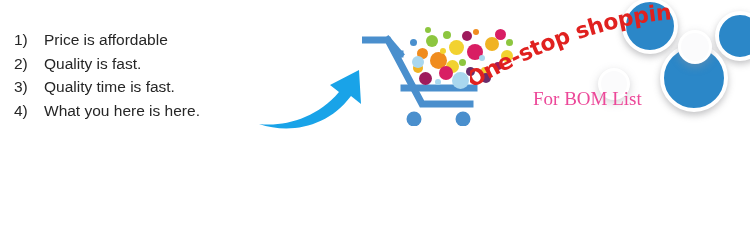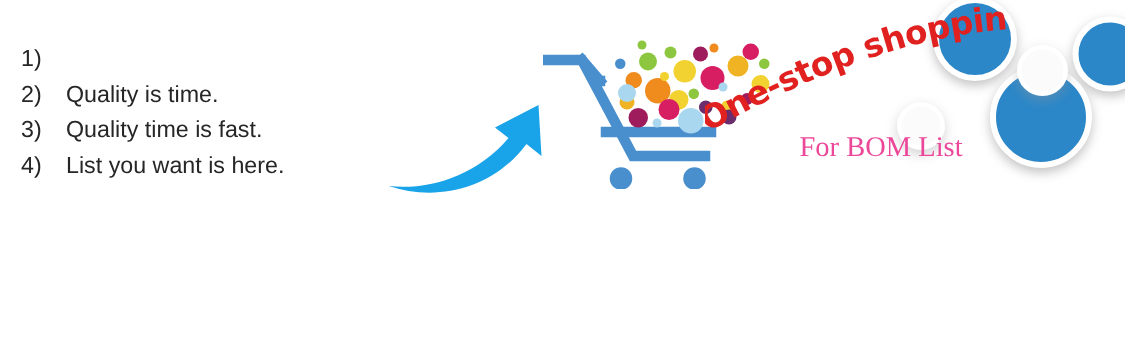--- a/index.html
+++ b/index.html
@@ -124,32 +124,33 @@
   }
 </style>
 </head>
 <body>
 
 <div id="banner">
 
   <ul id="feature-list">
     <li>
       <span class="li-num">1)</span>
+      <span class="li-text">Price is affordable</span>
     </li>
     <li>
       <span class="li-num">2)</span>
-      <span class="li-text">Quality is time.</span>
+      <span class="li-text">Quality is fast.</span>
     </li>
     <li>
       <span class="li-num">3)</span>
       <span class="li-text">Quality time is fast.</span>
     </li>
     <li>
       <span class="li-num">4)</span>
-      <span class="li-text">List you want is here.</span>
+      <span class="li-text">What you here is here.</span>
     </li>
   </ul>
 
   <div id="bubbles-layer">
       <span class="bubble blue" style="left: 62px; top: 12px; width: 56px; height: 56px;"></span>
       <span class="bubble blue" style="left: 155px; top: 25px; width: 50px; height: 50px;"></span>
       <span class="bubble blue" style="left: 100px; top: 58px; width: 68px; height: 68px;"></span>
       <span class="bubble pale" style="left: 38px; top: 82px; width: 32px; height: 32px;"></span>
       <span class="bubble pale" style="left: 118px; top: 44px; width: 34px; height: 34px;"></span>
     </div>

